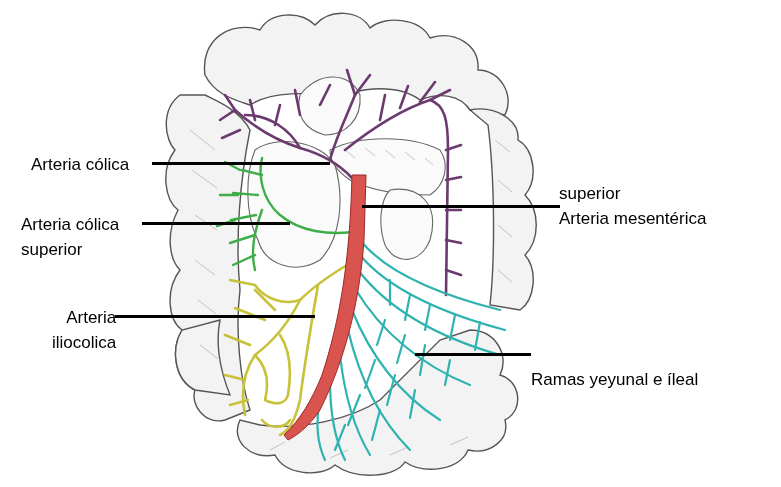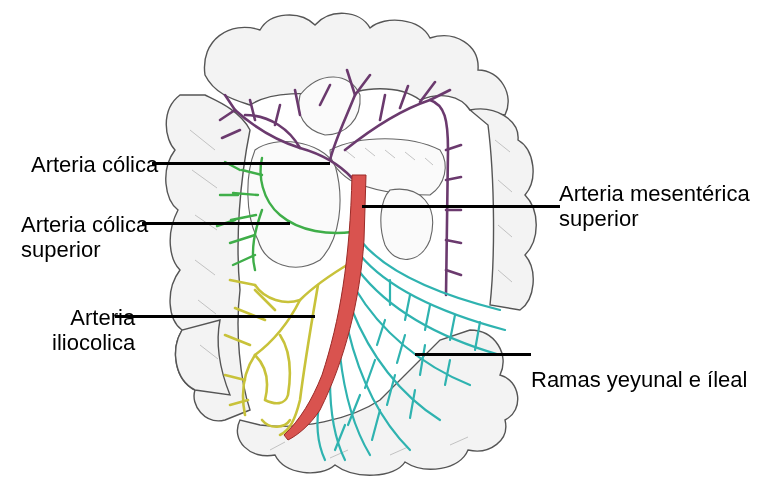--- a/index.html
+++ b/index.html
@@ -1,18 +1,18 @@
 <!DOCTYPE html>
 <html><head>
   <meta charset="utf-8">
   <style>
     html, body { margin: 0; padding: 0; background: #ffffff; }
     body { width: 781px; height: 487px; position: relative; overflow: hidden; font-family: "Liberation Sans", sans-serif; }
     #canvas { position: absolute; left: 0; top: 0; width: 781px; height: 487px; }
-    .label { position: absolute; font-family: "Liberation Sans", sans-serif; font-size: 22px; line-height: 25px; color: #000; white-space: nowrap; }
+    .label { position: absolute; font-family: "Liberation Sans", sans-serif; font-size: 17px; line-height: 25px; color: #000; white-space: nowrap; }
     .label span { display: block; }
     .leader { position: absolute; height: 3px; background: #000; }
   </style>
 </head>
 <body>
 
 <svg id="canvas" viewBox="0 0 781 487" xmlns="http://www.w3.org/2000/svg">
 
   <g fill="#f3f3f3" stroke="#555" stroke-width="1.4">
 
@@ -99,18 +99,18 @@
 </div>
 <div class="label" style="left:21px; top:212px;">
   <span>Arteria cólica</span>
   <span>superior</span>
 </div>
 <div class="label" style="left:52px; top:305px;text-align:right;">
   <span>Arteria</span>
   <span>iliocolica</span>
 </div>
 <div class="label" style="left:559px; top:181px;">
+  <span>superior</span>
   <span>Arteria mesentérica</span>
-  <span>superior</span>
 </div>
 <div class="label" style="left:531px; top:343px;margin-top:24px;">
   <span>Ramas yeyunal e íleal</span>
 </div>
 
 </body></html>

